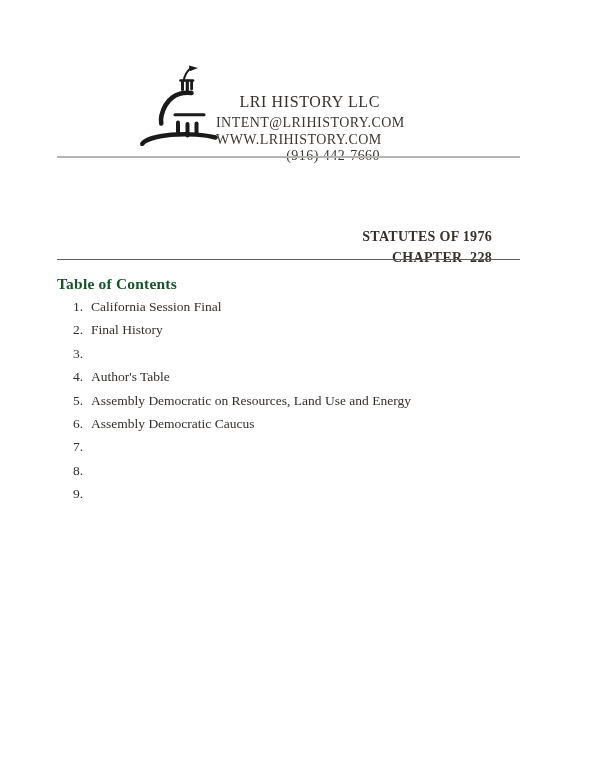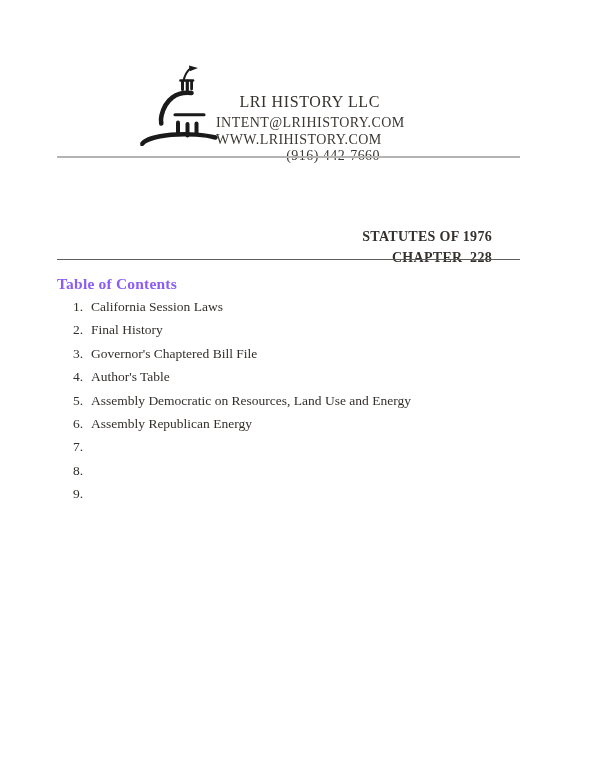--- a/index.html
+++ b/index.html
@@ -49,21 +49,21 @@
   .reference div {
     font-weight: bold; font-size: 14px; line-height: 21px;
     letter-spacing: 0.3px; color: #35312d;
     white-space: pre;
   }
 
   
   .toc-heading {
     position: absolute; left: 57px; top: 275px;
     font-size: 15.5px; font-weight: bold;
-    letter-spacing: 0.2px; color: #8b5cf6;
+    letter-spacing: 0.2px; color: #14532d;
   }
   .toc-list {
     position: absolute; left: 57px; top: 295px;
     list-style: none;
   }
   .toc-list li {
     display: flex; align-items: center;
     height: 23.4px; line-height: 23.4px;
     font-size: 13.5px; color: #332f2b;
     white-space: nowrap;
@@ -115,41 +115,40 @@
     <div>STATUTES OF 1976</div>
     <div>CHAPTER  228</div>
   </div>
 
   <div class="rule rule-bottom"></div>
 
   <div class="toc-heading">Table of Contents</div>
   <ol class="toc-list" id="toc-list">
       <li>
         <span class="num">1.</span>
-        <span class="lbl">California Session Laws</span>
+        <span class="lbl">California Session Final</span>
       </li>
       <li>
         <span class="num">2.</span>
         <span class="lbl">Final History</span>
       </li>
       <li>
         <span class="num">3.</span>
-        <span class="lbl">Governor's Chaptered Bill File</span>
       </li>
       <li>
         <span class="num">4.</span>
         <span class="lbl">Author's Table</span>
       </li>
       <li>
         <span class="num">5.</span>
         <span class="lbl">Assembly Democratic on Resources, Land Use and Energy</span>
       </li>
       <li>
         <span class="num">6.</span>
-        <span class="lbl">Assembly Republican Energy</span>
+        <span class="lbl">Assembly Democratic Caucus</span>
       </li>
       <li>
         <span class="num">7.</span>
       </li>
       <li>
         <span class="num">8.</span>
       </li>
       <li>
         <span class="num">9.</span>
       </li>

